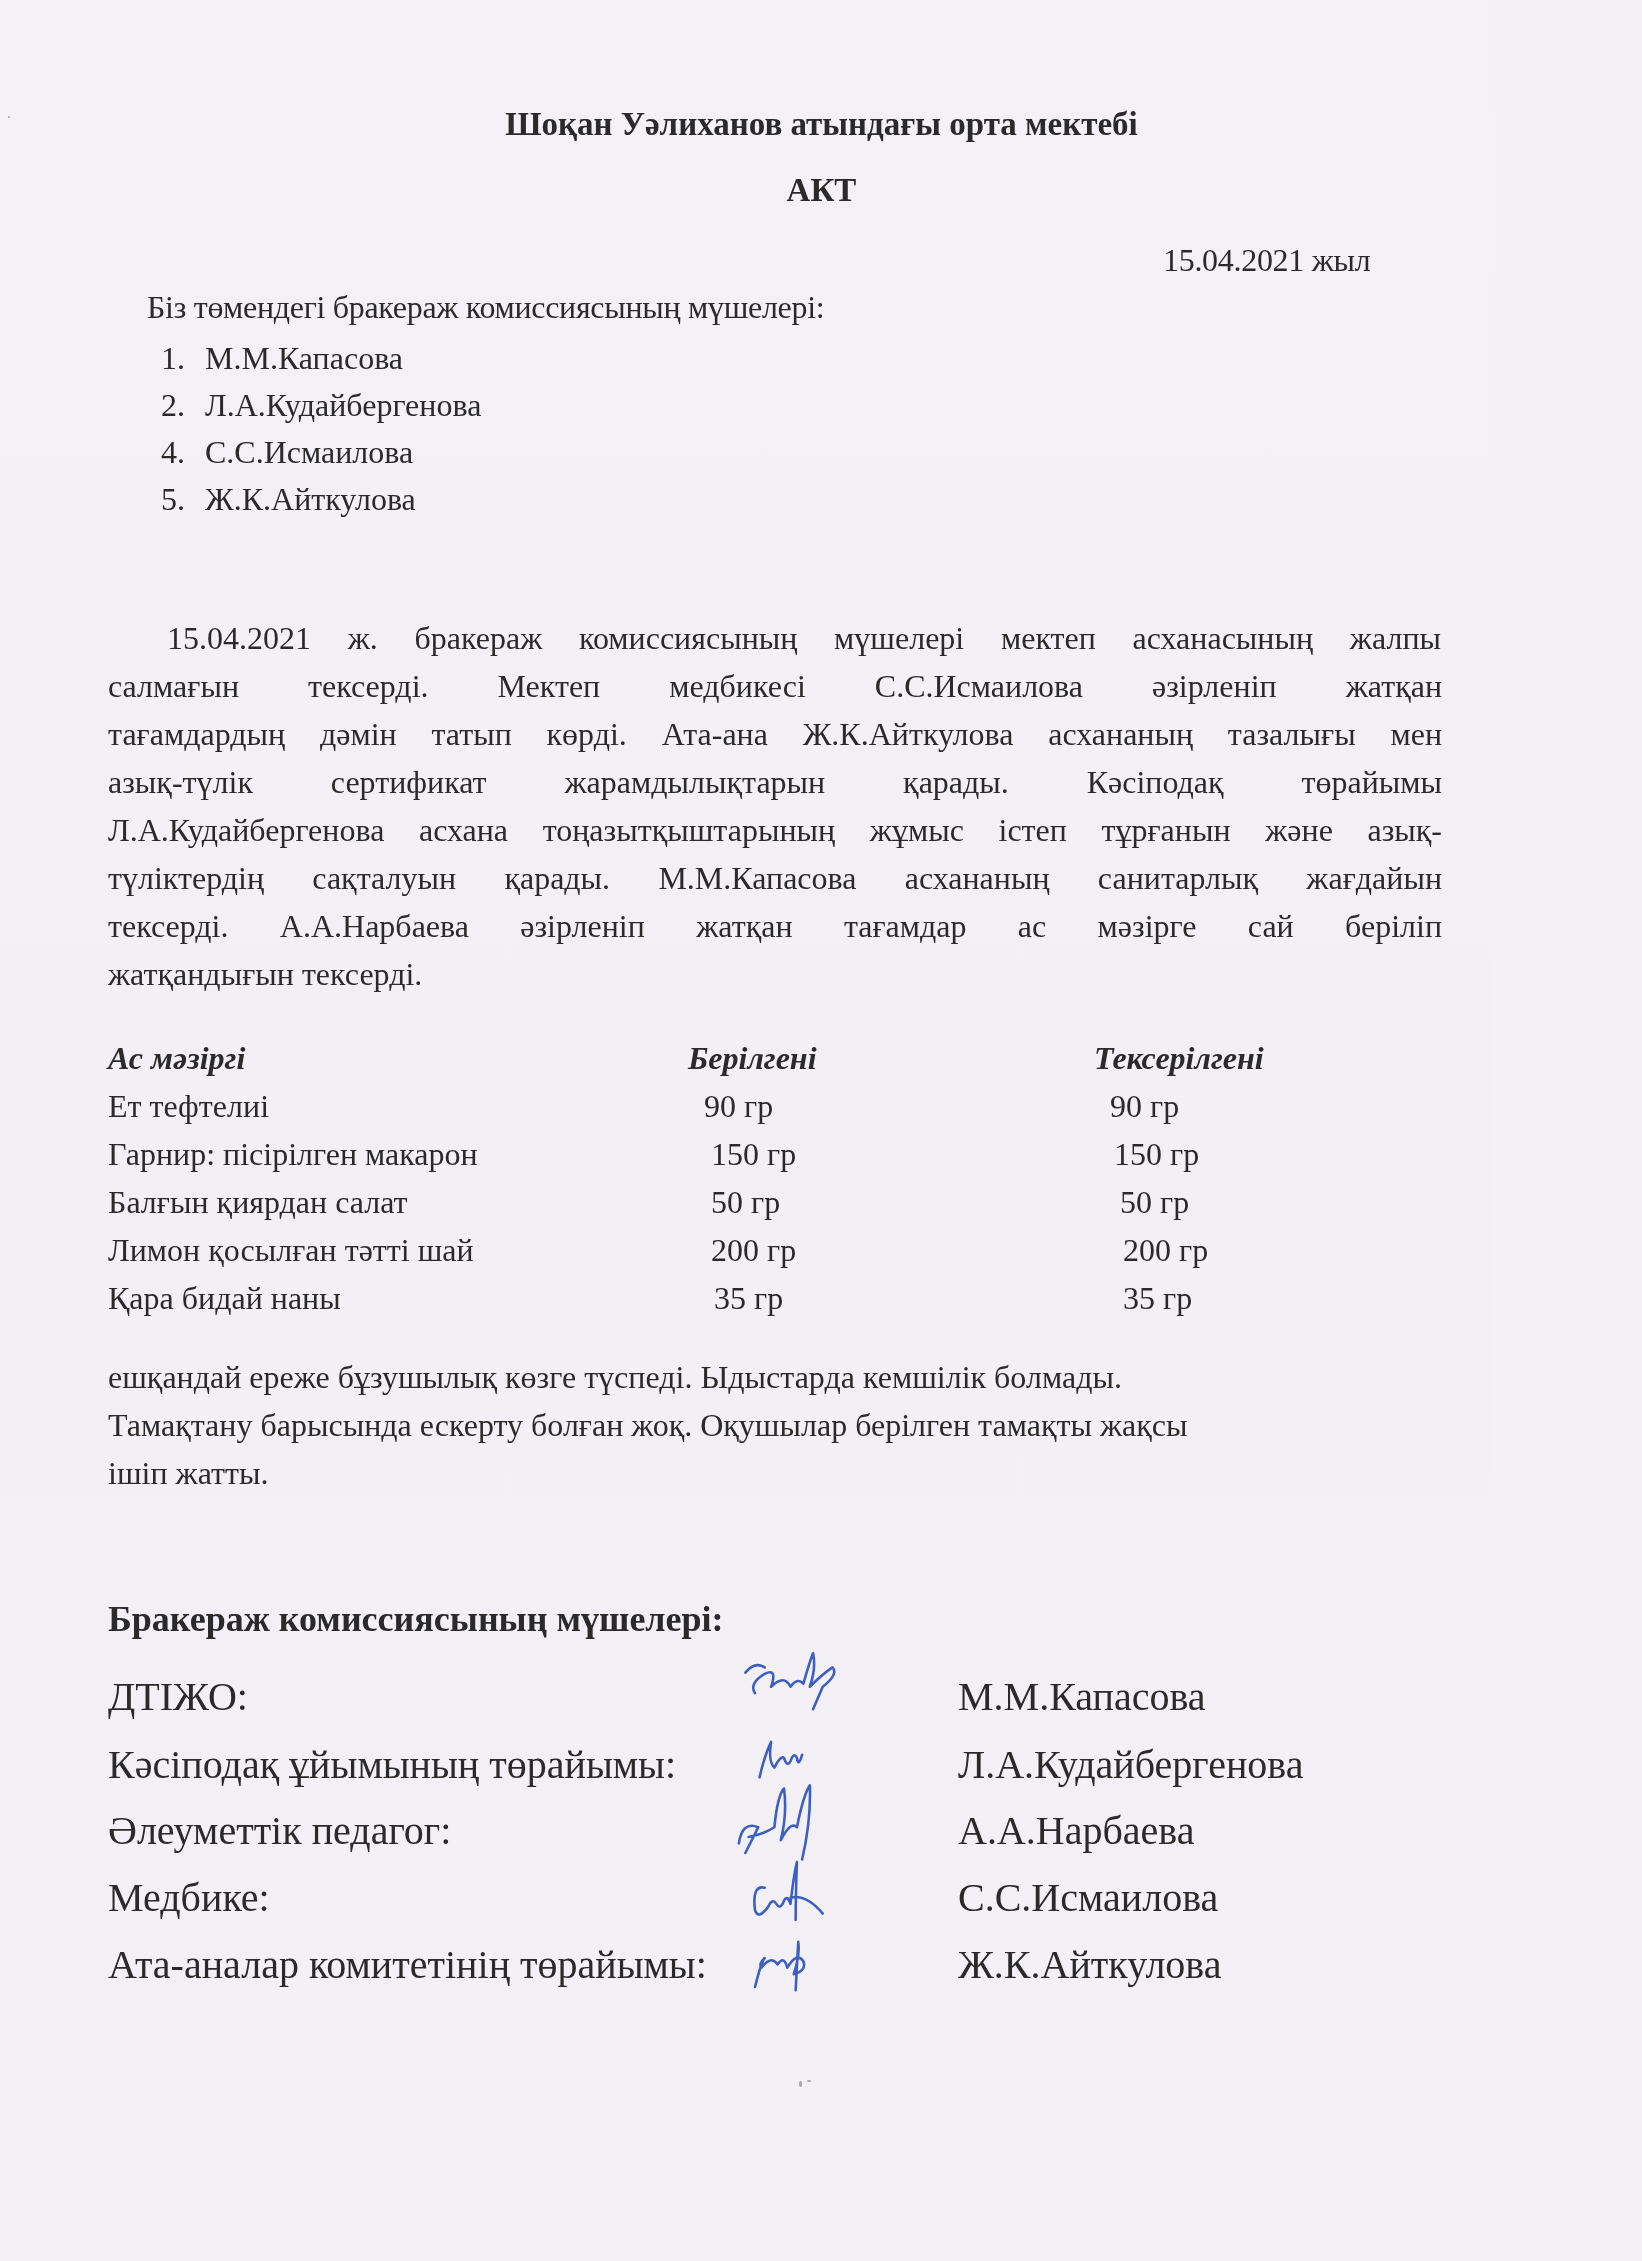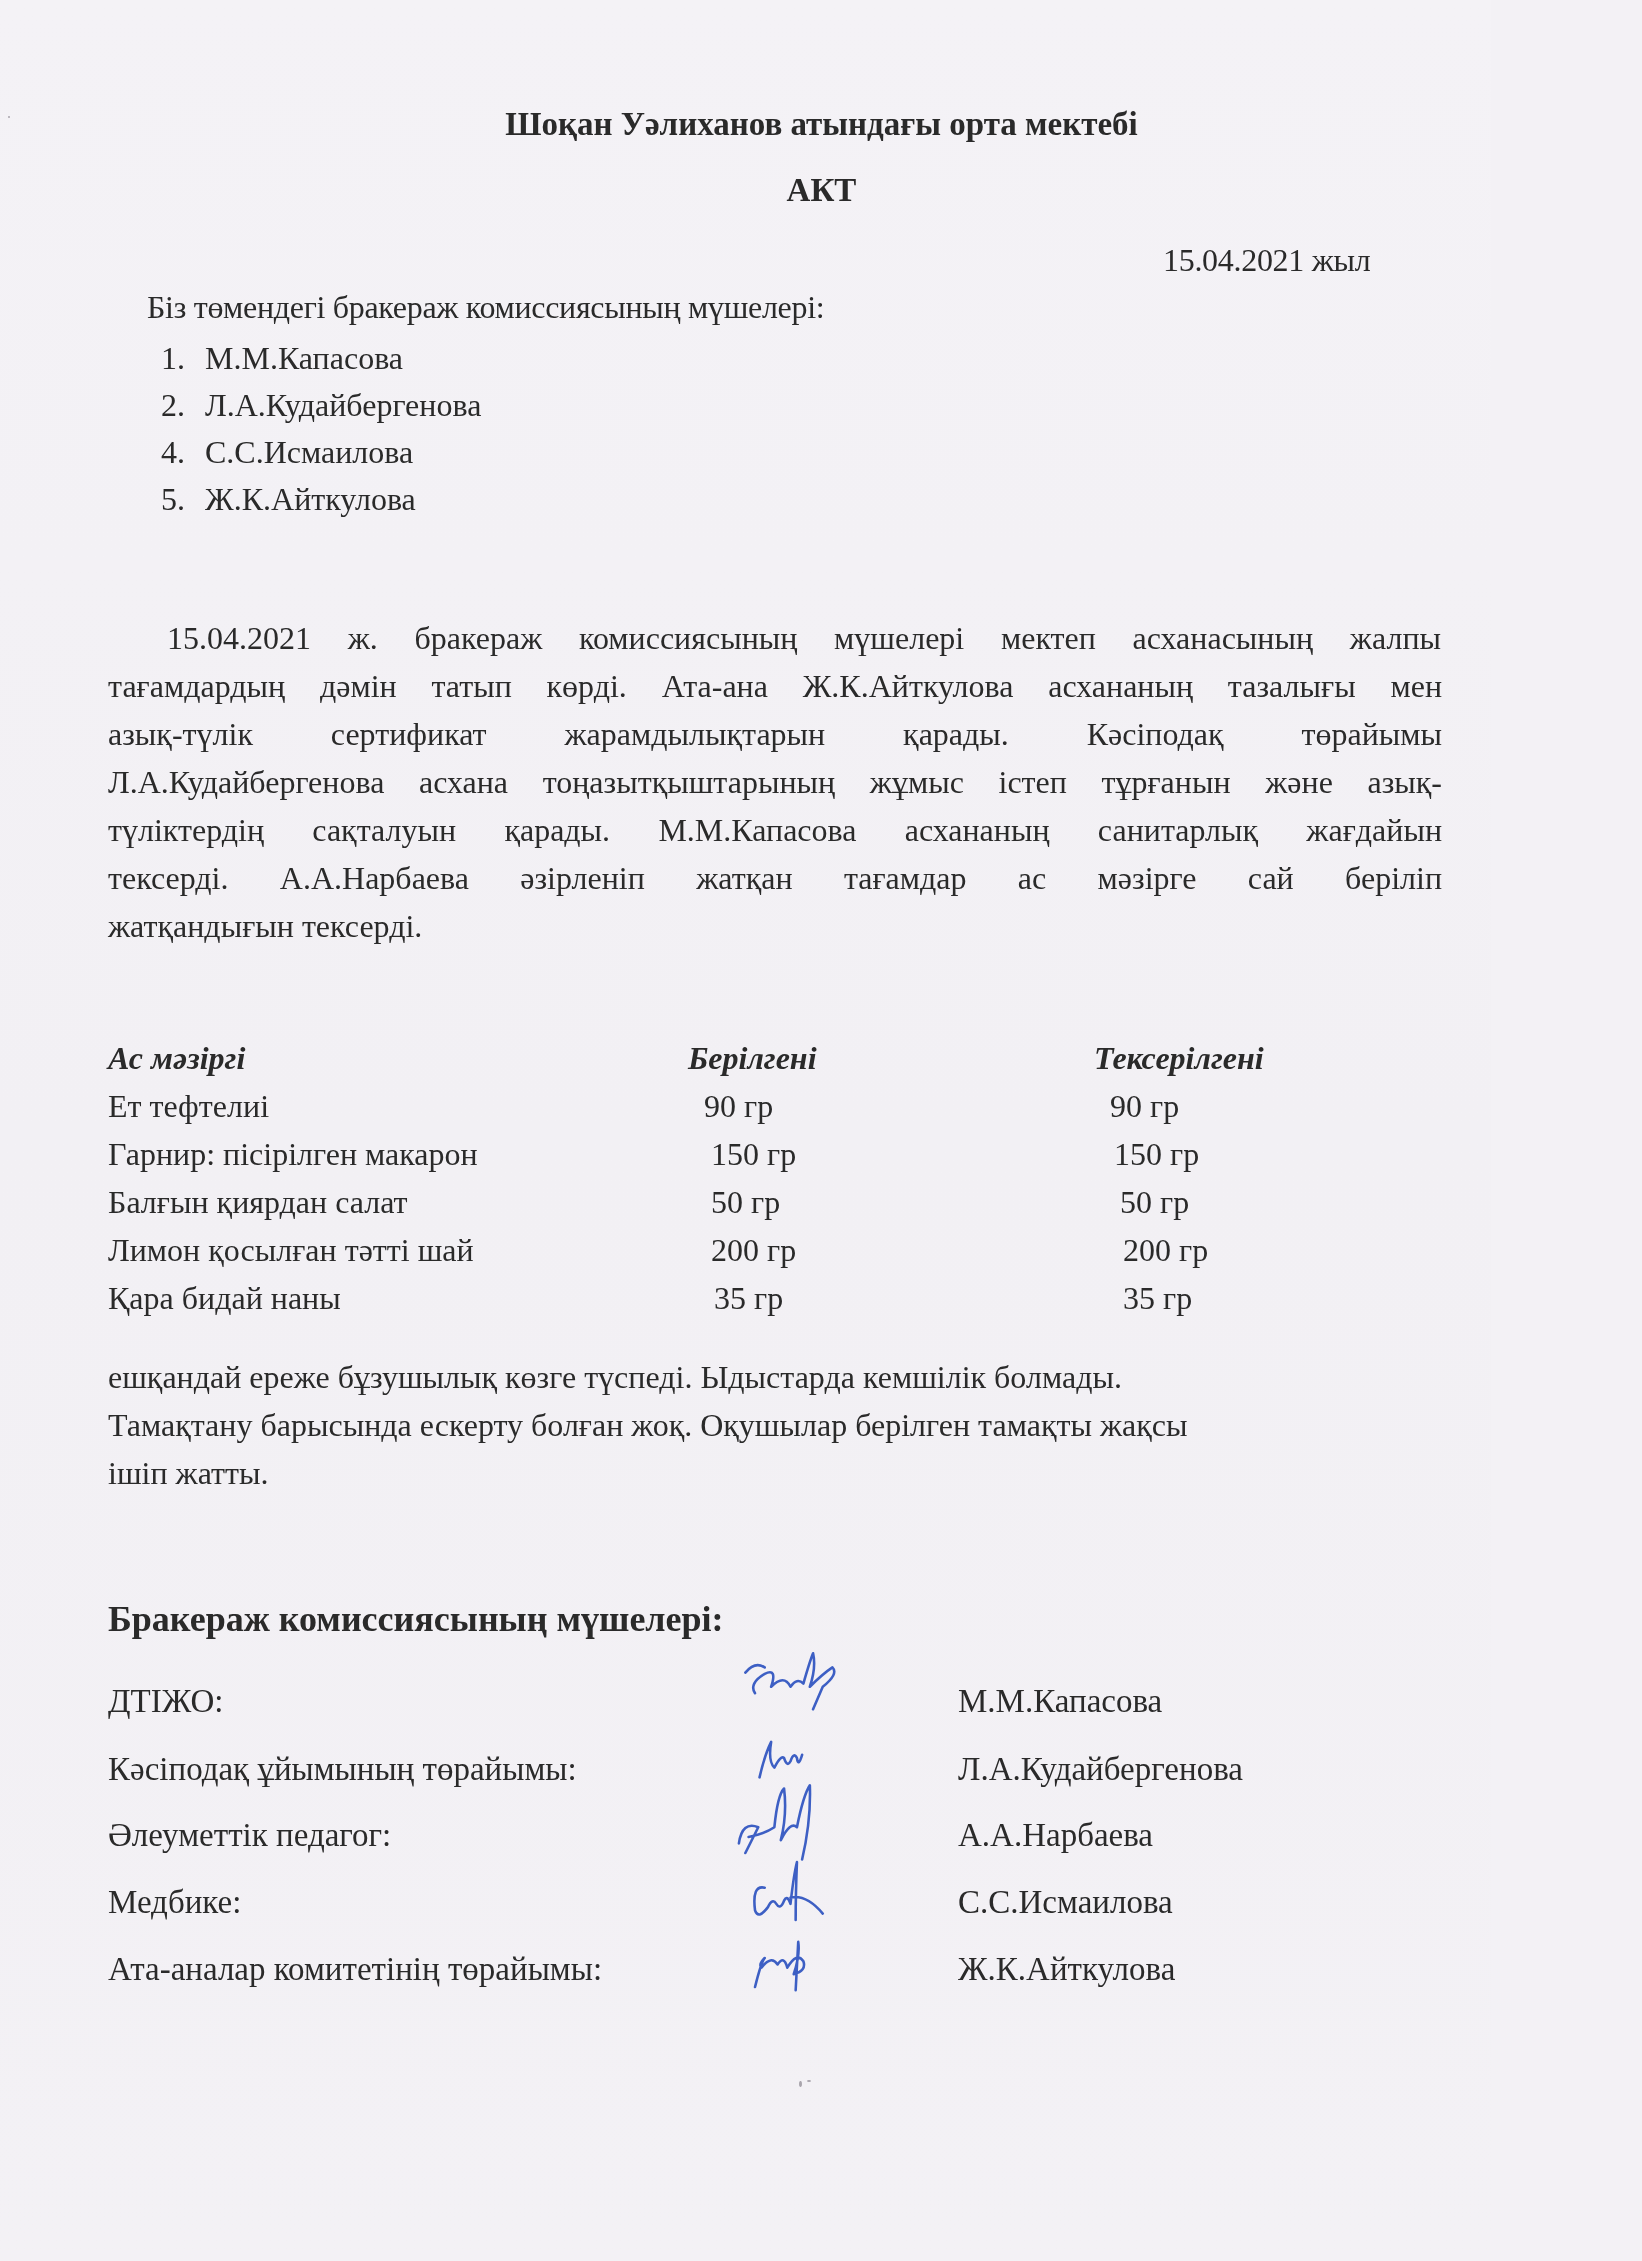--- a/index.html
+++ b/index.html
@@ -119,21 +119,21 @@
       top: 1598px;
       font-size: 36px;
       font-weight: bold;
       white-space: nowrap;
     }
     .sig-row {
       position: absolute;
       left: 108px;
       width: 1353px;
       height: 67px;
-      font-size: 33px;
+      font-size: 40px;
       white-space: nowrap;
     }
     .sig-role {
       position: absolute;
       left: 0;
       bottom: 11.6px;
     }
     .sig-name {
       position: absolute;
       left: 850px;
@@ -176,20 +176,21 @@
   <div class="text" style="left:147px; top:291px;">Біз төмендегі бракераж комиссиясының мүшелері:</div>
   <ol class="list">
     <li><span class="num">1.</span><span>М.М.Капасова</span></li>
     <li><span class="num">2.</span><span>Л.А.Кудайбергенова</span></li>
     <li><span class="num">4.</span><span>С.С.Исмаилова</span></li>
     <li><span class="num">5.</span><span>Ж.К.Айткулова</span></li>
   </ol>
 
   <div class="para" style="top:614px;">
     <span class="line" style="padding-left:59px; width:1274px;">15.04.2021 ж. бракераж комиссиясының мүшелері мектеп асханасының жалпы</span>
+    <span class="line">салмағын тексерді. Мектеп медбикесі С.С.Исмаилова әзірленіп жатқан</span>
     <span class="line">тағамдардың дәмін татып көрді. Ата-ана Ж.К.Айткулова асхананың тазалығы мен</span>
     <span class="line">азық-түлік сертификат жарамдылықтарын қарады. Кәсіподақ төрайымы</span>
     <span class="line">Л.А.Кудайбергенова асхана тоңазытқыштарының жұмыс істеп тұрғанын және азық-</span>
     <span class="line">түліктердің сақталуын қарады. М.М.Капасова асхананың санитарлық жағдайын</span>
     <span class="line">тексерді. А.А.Нарбаева әзірленіп жатқан тағамдар ас мәзірге сай беріліп</span>
     <span class="line last">жатқандығын тексерді.</span>
   </div>
 
   <table class="menu-table">
     <thead>

